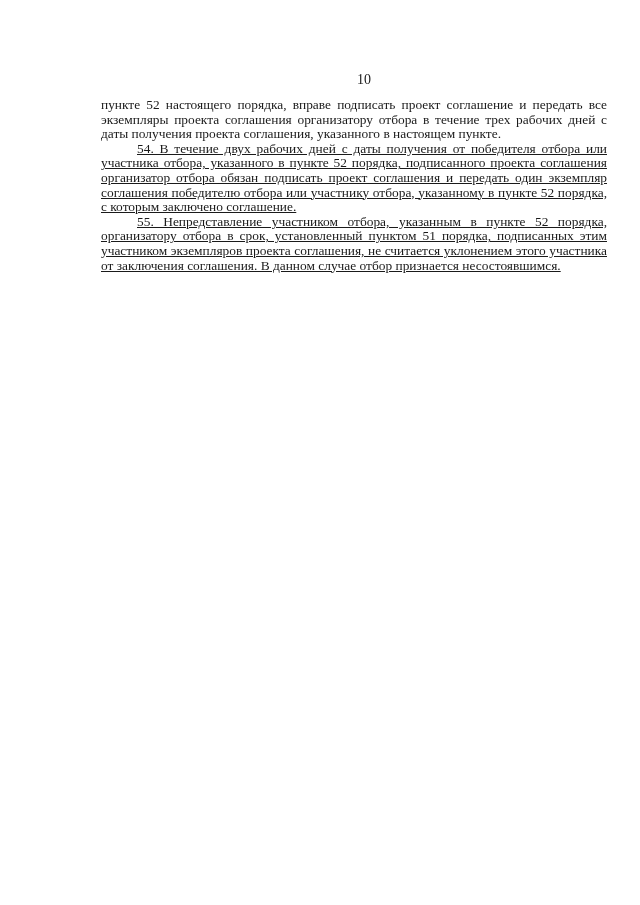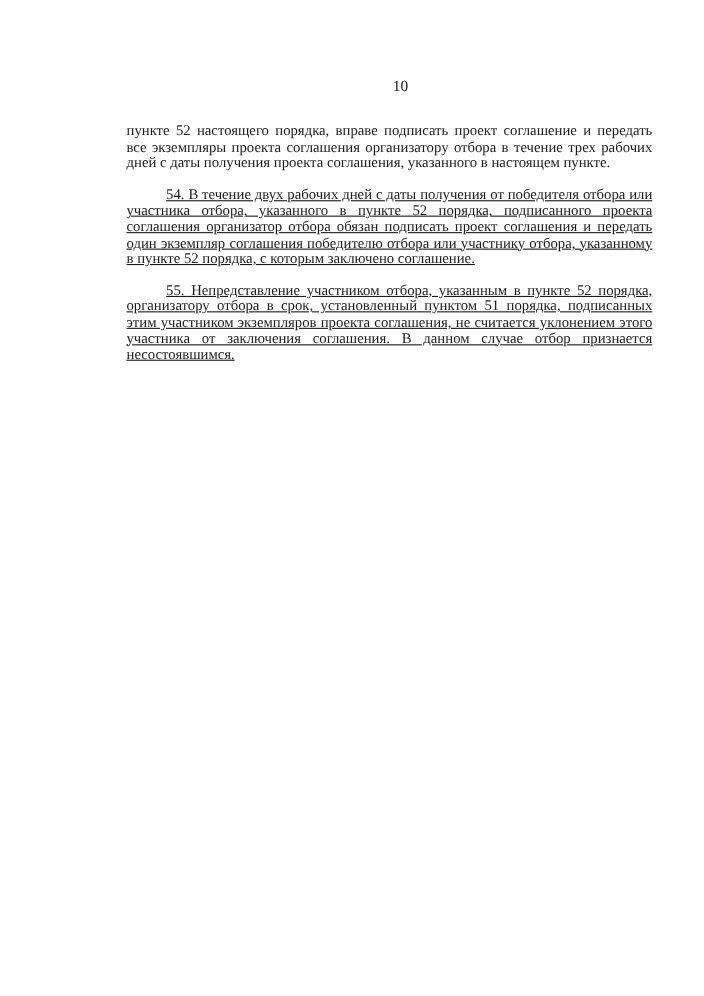--- a/index.html
+++ b/index.html
@@ -28,21 +28,21 @@
     }
     .body-text {
       position: absolute;
       top: 98px;
       left: 101px;
       width: 506px;
       font-size: 13.4px;
       line-height: 14.6px;
     }
     .para {
-      margin: 14px;
+      margin: 0;
       text-align: justify;
       text-align-last: left;
     }
     .para.indent {
       text-indent: 36px;
       text-decoration: underline;
     }
   </style>
 </head>
 <body>

